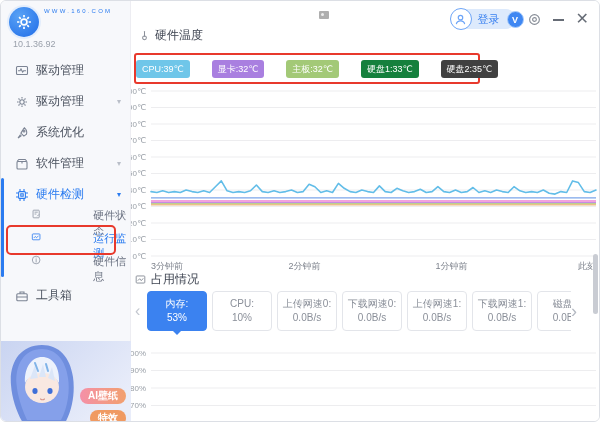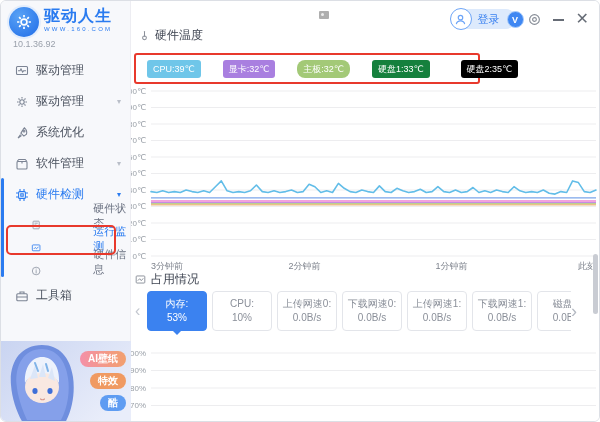--- a/index.html
+++ b/index.html
@@ -17,33 +17,33 @@
   .app-version { position:absolute; left:12px; top:38px; font-size:9px; color:#9aa0ab; }
 
   .nav { position:absolute; left:0; top:54px; width:130px; }
   .nav-item { position:relative; height:31px; display:flex; align-items:center; padding-left:14px; font-size:12px; color:#4a515e; cursor:pointer; }
   .nav-item .nav-icon { width:14px; height:14px; margin-right:7px; color:#7c8494; display:inline-flex; }
   .nav-item .nav-arrow { position:absolute; right:10px; font-size:8px; color:#b9bec8; }
   .nav-item.active { color:#2a7bf0; }
   .nav-item.active .nav-icon { color:#2a7bf0; }
   .nav-item.active .nav-arrow { color:#2a7bf0; }
   .subnav { position:absolute; left:0; top:207px; width:130px; }
-  .subnav-item { position:relative; height:23px; display:flex; align-items:flex-end; padding-left:30px; font-size:11px; color:#6a7181; cursor:pointer;gap:46px; }
+  .subnav-item { position:relative; height:23px; display:flex; align-items:flex-start; padding-left:30px; font-size:11px; color:#6a7181; cursor:pointer;gap:46px; }
   .subnav-item .nav-icon { width:12px; height:12px; margin-right:6px; color:#8b93a1; display:inline-flex; }
   .subnav-item.active { color:#2a7bf0; }
   .subnav-item.active .nav-icon { color:#2a7bf0; }
   .toolbox-row { position:absolute; left:0; top:279px; width:130px; }
   .active-bar { position:absolute; left:0; top:177px; width:3px; height:99px; background:#2a7bf0; border-radius:2px; }
   .annotation-box-subitem { position:absolute; left:5px; top:224px; width:110px; height:30px; border:2px solid #e8392c; border-radius:5px; pointer-events:none; }
 
   
   .promo { position:absolute; left:0; bottom:0; width:130px; height:82px; background:linear-gradient(135deg,#c9d4f1 0%,#e9edfa 85%); overflow:hidden; cursor:pointer; }
   .promo-pills { position:absolute; right:5px; top:10px; display:flex; flex-direction:column; align-items:flex-end; gap:6px; }
   .promo-pill { color:#fff; font-size:10px; font-weight:bold; line-height:16px; padding:0 8px; border-radius:9px; white-space:nowrap; }
-  .promo-pill:nth-child(1){ background:linear-gradient(90deg,#f490a8,#f2a06e); }
+  .promo-pill:nth-child(1){ background:linear-gradient(90deg,#f490a8,#f2a06e);margin-top:37px; }
   .promo-pill:nth-child(2){ background:#f09a62; }
   .promo-pill:nth-child(3){ background:#5e9cf2; }
 
   
   .tb-controls { position:absolute; top:7px; right:10px; display:flex; align-items:center; gap:11px; z-index:5; }
   .login-group { position:relative; height:22px; display:flex; align-items:center; cursor:pointer; }
   .login-pill { height:20px; background:#ddeafc; border-radius:10px; padding:0 16px 0 26px; display:flex; align-items:center; color:#3b82f0; font-size:11px; }
   .avatar { position:absolute; left:-2px; top:0; width:22px; height:22px; border-radius:50%; background:#fff; border:1.5px solid #6ea5f7; display:flex; align-items:center; justify-content:center; }
   .vip-badge { position:absolute; right:-8px; top:3px; width:17px; height:17px; border-radius:50%; background:#3f87f2; border:1.5px solid #a9ccfa; color:#fff; font-size:9px; font-weight:bold; display:flex; align-items:center; justify-content:center; }
   .tb-btn { color:#666c76; display:flex; align-items:center; justify-content:center; cursor:pointer; }
@@ -53,21 +53,21 @@
 
   
   .main { position:absolute; left:130px; top:0; width:470px; height:422px; background:#fff; }
   .mini-icon { position:absolute; left:188px; top:10px; width:10px; height:8px; background:#9a9a9a; border-radius:1px; opacity:.8; }
   .mini-icon::after { content:""; position:absolute; left:2px; top:2px; width:3px; height:3px; border-radius:50%; background:#e8e8e8; }
   .section-header { position:absolute; display:flex; align-items:center; gap:5px; font-size:12px; color:#3f4552; }
   .sh-temp { left:8px; top:26px; }
   .sh-usage { left:4px; top:270px;text-align:center; }
   .section-icon { color:#8a8f99; display:inline-flex; }
 
-  .badges-box { position:absolute; left:3px; top:52px; width:346px; height:31px; border:2px solid #e8392c; border-radius:3px; display:flex; align-items:center; gap:22px; padding-left:11px; }
+  .badges-box { position:absolute; left:3px; top:52px; width:346px; height:31px; border:2px solid #e8392c; border-radius:3px; display:flex; align-items:center; gap:22px; }
   .temp-badge { color:#fff; font-size:9px; line-height:12px; padding:3px 6px; border-radius:3px; white-space:nowrap; cursor:pointer; }
 
   .chart-svg { position:absolute; left:0; display:block; }
   #chart-temperature { top:84px; width:470px; height:196px; }
   #chart-usage { top:338px; width:470px; height:110px; }
 
   .cards-row { position:absolute; left:0; top:289px; width:470px; height:46px; }
   .cards-chevron { position:absolute; top:10px; font-size:16px; color:#c3c7cf; cursor:pointer; line-height:22px; }
   .chev-left { left:4px; }
   .chev-right { left:440px; font-size:18px; color:#b4b9c2; }
@@ -88,21 +88,20 @@
 
   <div class="sidebar">
     <div class="logo-row">
       <div class="logo-badge">
         <svg class="icon" viewBox="0 0 14 14" fill="none" stroke="#fff" stroke-width="1.3" style="width:18px;height:18px">
           <circle cx="7" cy="7" r="2.3"></circle>
           <path d="M7 1.6v1.8M7 10.6v1.8M1.6 7h1.8M10.6 7h1.8M3.2 3.2l1.3 1.3M9.5 9.5l1.3 1.3M10.8 3.2L9.5 4.5M4.5 9.5l-1.3 1.3"></path>
         </svg>
       </div>
       <div class="logo-text">
-        <div class="logo-name">驱动人生</div>
         <div class="logo-site">WWW.160.COM</div>
       </div>
     </div>
     <div class="app-version">10.1.36.92</div>
 
     <div class="active-bar"></div>
     <div class="nav" id="nav-root">
         <div class="nav-item">
     <span class="nav-icon">
             <svg class="icon" viewBox="0 0 14 14" fill="none" stroke="currentColor" stroke-width="1.1">
@@ -255,23 +254,23 @@
           <path d="M7 2 v6" stroke-linecap="round"></path>
           <circle cx="7" cy="10" r="2.4"></circle>
         </svg>
       </span>
       <span>硬件温度</span>
     </div>
 
     <div class="badges-box" id="badges-root">
         <span class="temp-badge" style="background: rgb(111, 198, 233);">CPU:39℃</span>
         <span class="temp-badge" style="background: rgb(169, 127, 224);">显卡:32℃</span>
-        <span class="temp-badge" style="background: rgb(163, 201, 119); border-radius: 8px;">主板:32℃</span>
+        <span class="temp-badge" style="background: rgb(163, 201, 119);">主板:32℃</span>
         <span class="temp-badge" style="background: #15803d;">硬盘1:33℃</span>
-        <span class="temp-badge" style="background: #000000; margin-left: 9px;">硬盘2:35℃</span>
+        <span class="temp-badge" style="background: #404040;">硬盘2:35℃</span>
       </div>
 
     <svg class="chart-svg" id="chart-temperature" viewBox="0 0 470 196">
         <line x1="20" x2="465" y1="6.0" y2="6.0" stroke="#ededef" stroke-width="1"></line>
         <text x="15" y="8.8" text-anchor="end" fill="#9aa0a8" font-size="8">100℃</text>
         <line x1="20" x2="465" y1="22.5" y2="22.5" stroke="#ededef" stroke-width="1"></line>
         <text x="15" y="25.3" text-anchor="end" fill="#9aa0a8" font-size="8">90℃</text>
         <line x1="20" x2="465" y1="39.0" y2="39.0" stroke="#ededef" stroke-width="1"></line>
         <text x="15" y="41.8" text-anchor="end" fill="#9aa0a8" font-size="8">80℃</text>
         <line x1="20" x2="465" y1="55.5" y2="55.5" stroke="#ededef" stroke-width="1"></line>

